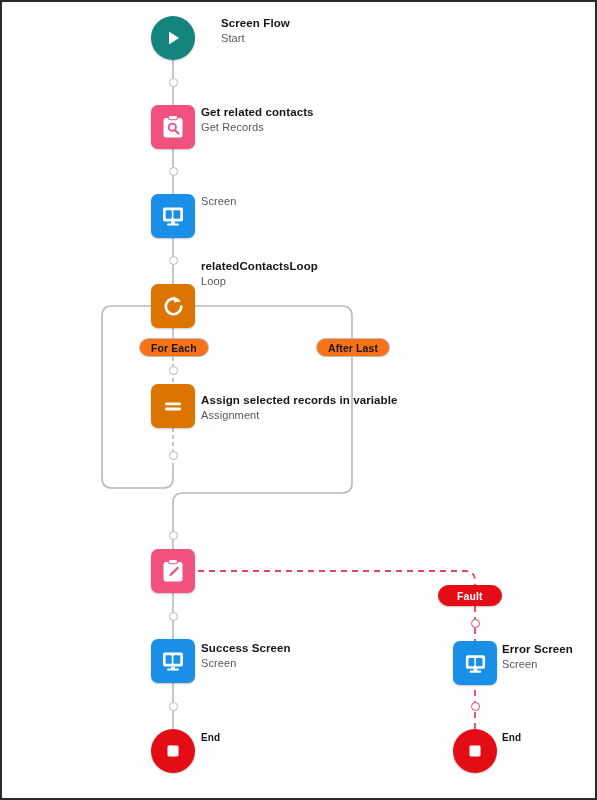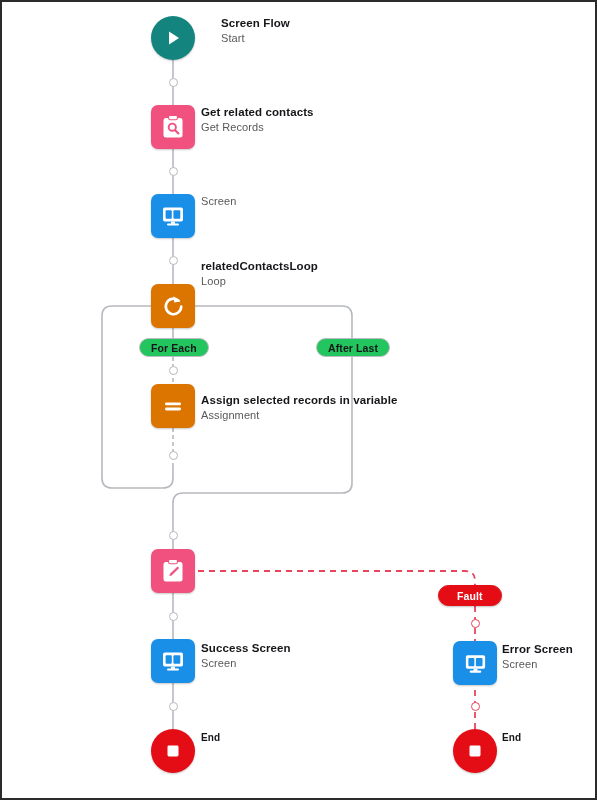--- a/index.html
+++ b/index.html
@@ -82,21 +82,21 @@
   }
   .label.endlabel .title { font-size: 10px; }
 
   
   .pill {
     position: absolute;
     height: 19px;
     padding: 0 11px;
     border: 1px solid #b9bcc2;
     border-radius: 10px;
-    background: #22c55e;
+    background: #f97316;
     font-size: 10.5px;
     font-weight: bold;
     color: #16161a;
     display: flex;
     align-items: center;
     justify-content: center;
     box-sizing: border-box;
     letter-spacing: 0.1px;
   }
   .pill.fault {

